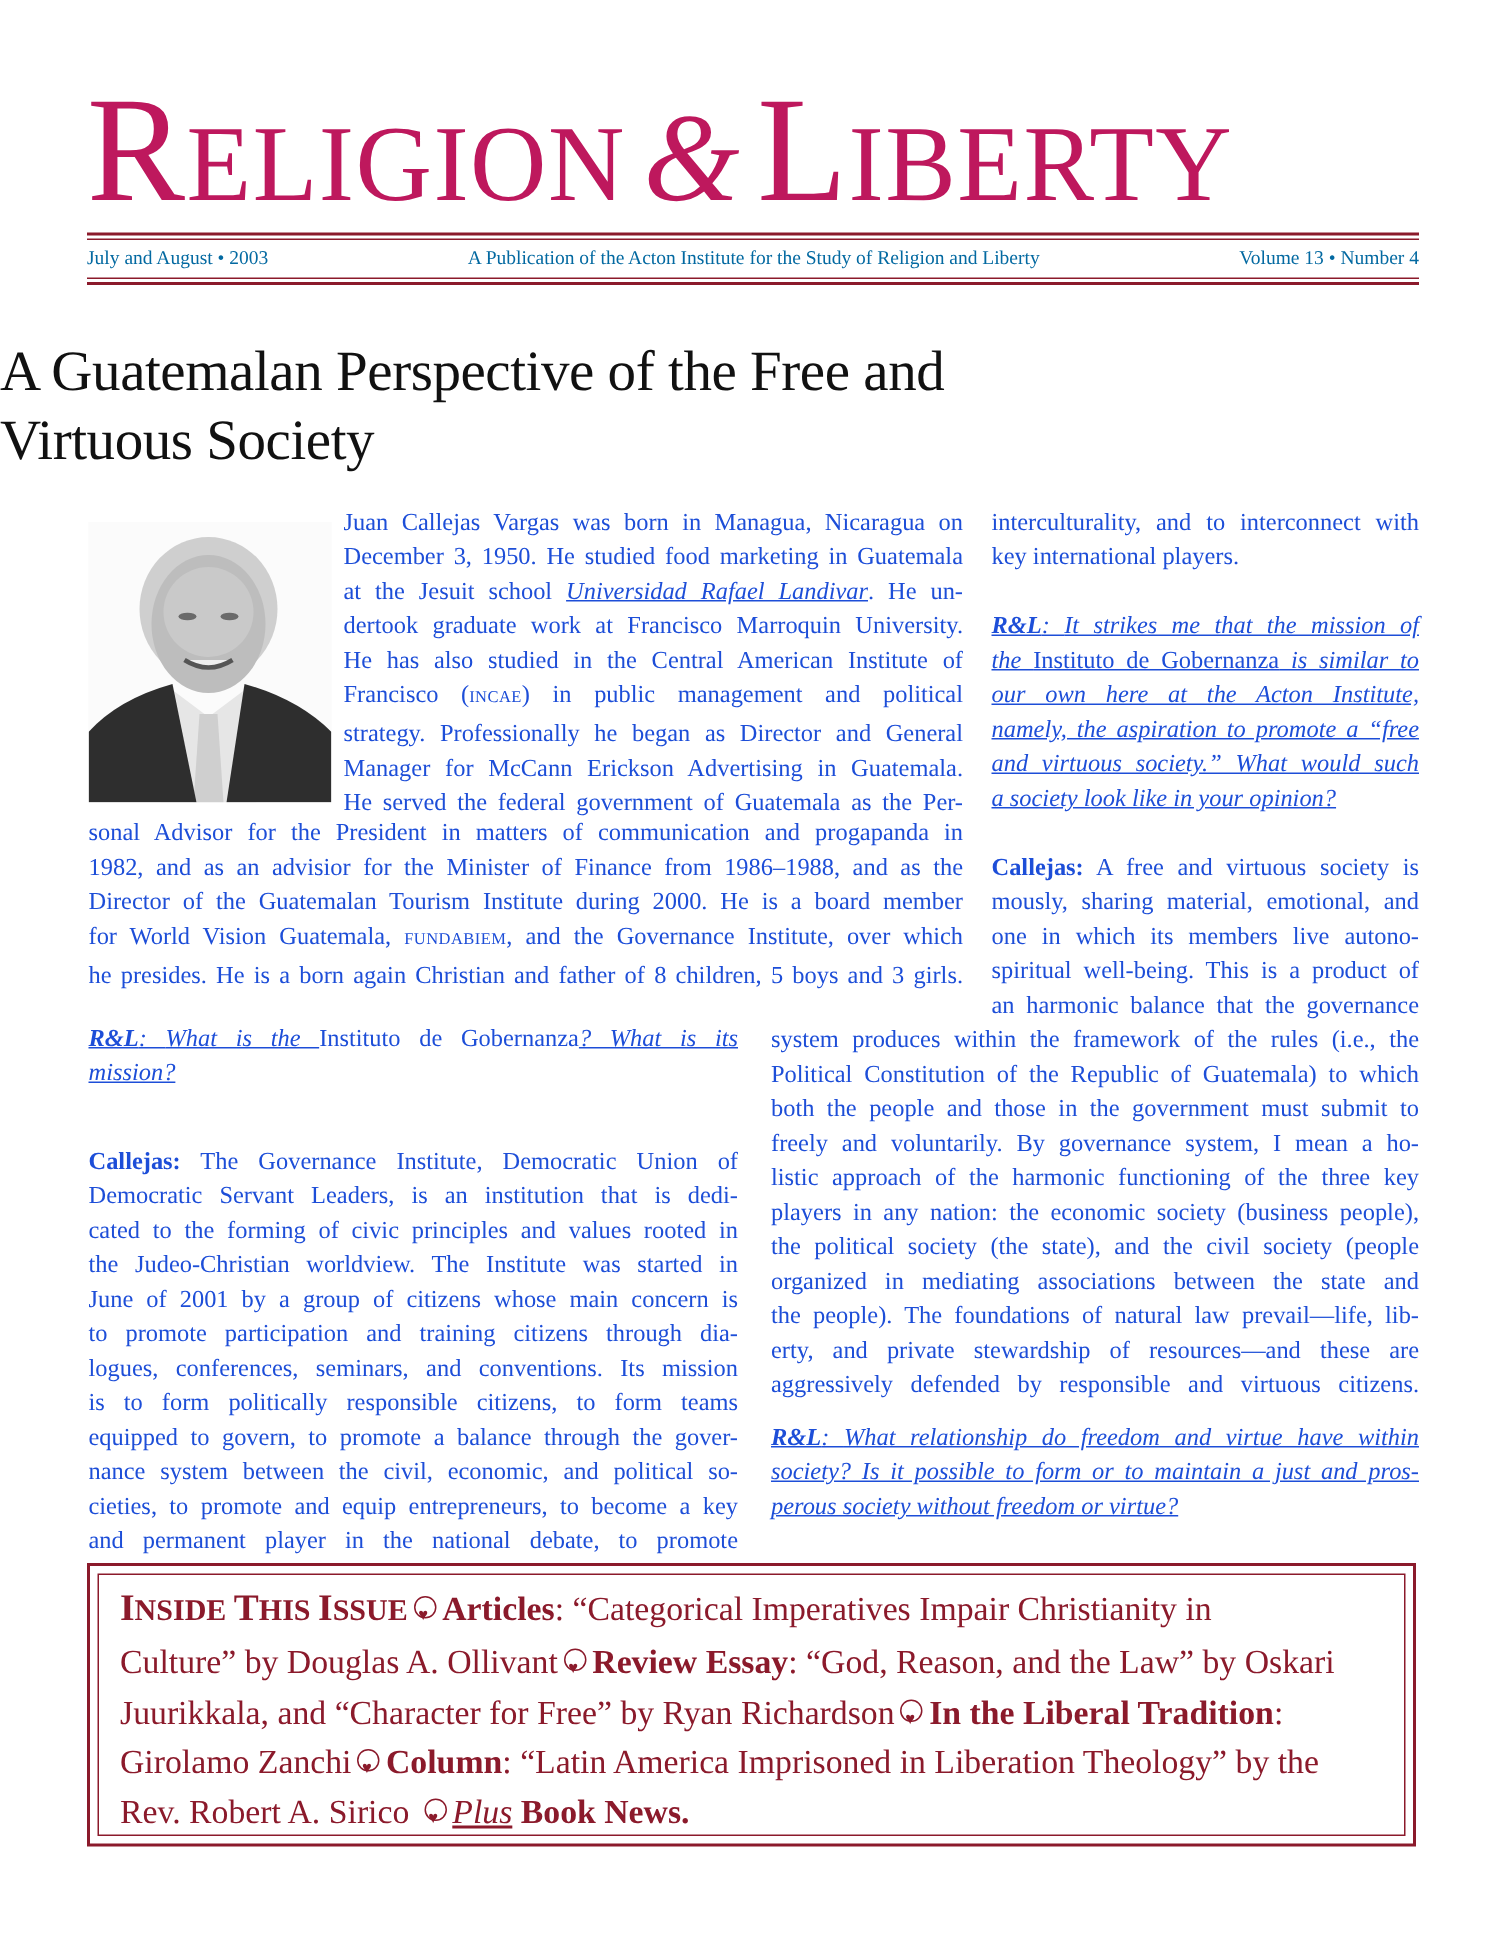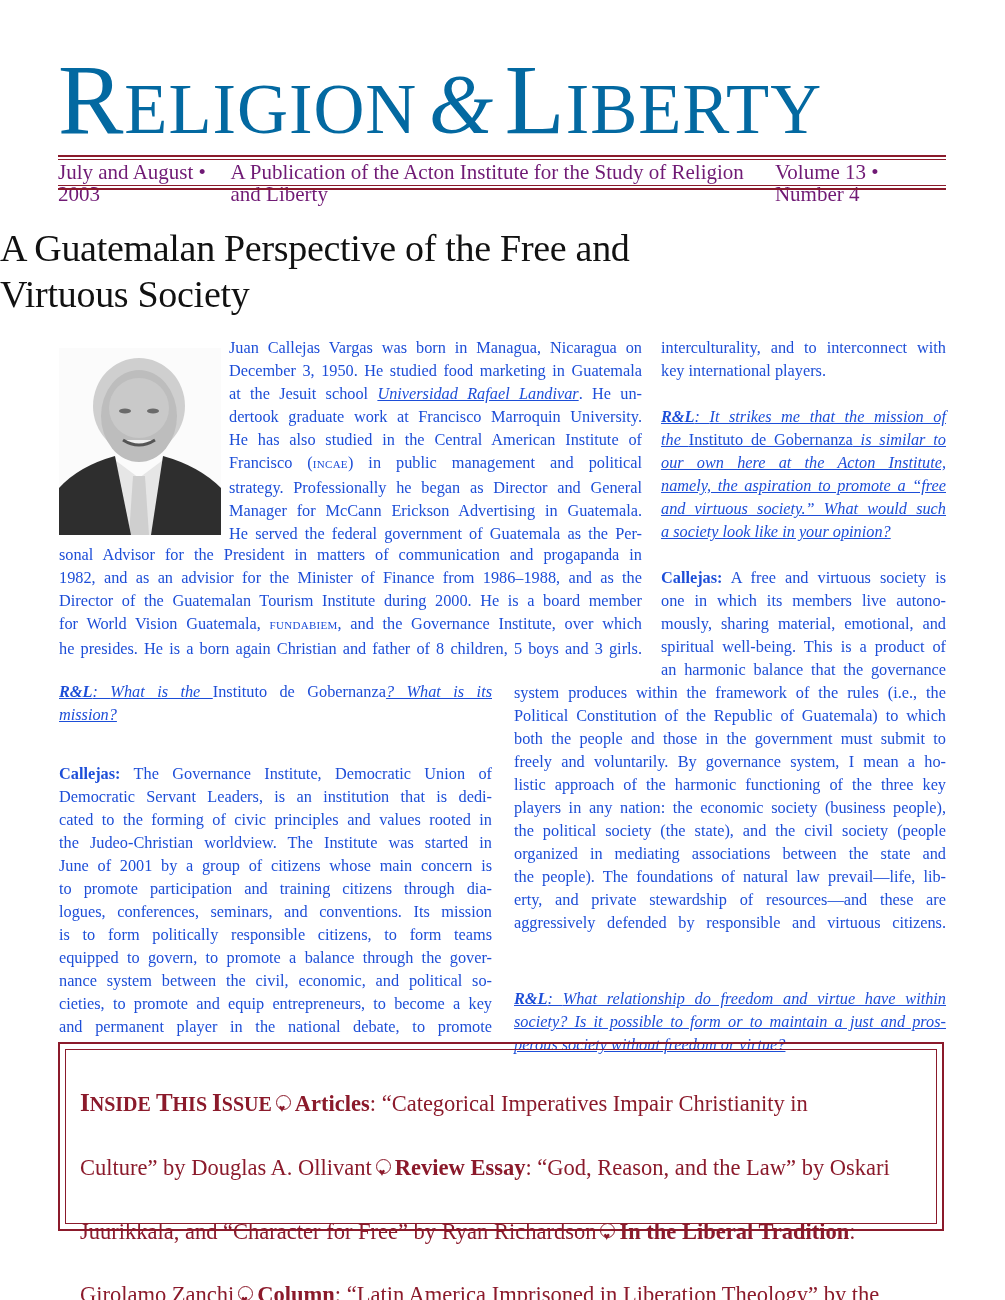--- a/index.html
+++ b/index.html
@@ -1,31 +1,31 @@
 <!DOCTYPE html>
 <html><head>
 <meta charset="utf-8">
 <style>
   html, body { margin: 0; padding: 0; background: #ffffff; }
   body { width: 1005px; height: 1300px; position: relative; overflow: hidden;
          font-family: "Liberation Serif", "DejaVu Serif", serif; color: #1a1a1a; }
 
   
   #masthead { position: absolute; left: 58px; top: 46px; width: 888px; height: 110px;
-              color: #0369a1; font-family: "Liberation Serif", serif; white-space: nowrap; }
+              color: #be185d; font-family: "Liberation Serif", serif; white-space: nowrap; }
   #masthead .big { font-size: 100px; line-height: 100px; letter-spacing: 1px; }
   #masthead .small { font-size: 72px; letter-spacing: 1px; }
   #masthead .amp { font-style: italic; font-size: 84px; padding: 0 12px; }
   #masthead-inner { position: absolute; left: 0; top: 4px; transform-origin: left top; transform: scaleX(0.98); }
 
   .rule { position: absolute; left: 58px; width: 888px; height: 0; border-top: 2px solid #8b1a2b; }
   .rule.thin { border-top-width: 1px; }
 
   #infobar { position: absolute; left: 58px; top: 161px; width: 888px; height: 22px;
-             font-size: 21px; line-height: 22px; display: flex; justify-content: space-between; color: #701a75; }
+             font-size: 13px; line-height: 22px; display: flex; justify-content: space-between; color: #0369a1; }
 
   
   #article-title { position: absolute; left: 0; width: 1005px; top: 225px; text-align: left;
                    font-size: 38px; line-height: 46px; color: #111; letter-spacing: -0.3px; }
 
   
   #photo { position: absolute; left: 59px; top: 348px; width: 162px; height: 187px; overflow: hidden; background: #fafafa; }
 
   .txt { position: absolute; font-size: 16.3px; line-height: 23px; text-align: justify; color: #1d4ed8; }
   .line { display: block; text-align: justify; text-align-last: justify; white-space: nowrap; }
@@ -38,21 +38,21 @@
   #issue-box-outer { position: absolute; left: 58px; top: 1042px; width: 886px; height: 189px; border: 2px solid #8b1a2b; box-sizing: border-box; }
   #issue-box-inner { position: absolute; left: 65px; top: 1049px; width: 872px; height: 175px; border: 1.5px solid #8b1a2b; box-sizing: border-box; }
   #issue-text { position: absolute; left: 80px; top: 1056px; width: 830px; color: #8b1a2b;
                 font-size: 22.5px; line-height: 33.3px; }
   #issue-text .hd { font-size: 25px; }
   #issue-text .hd .cap { font-size: 25px; }
   #issue-text .hd .sm { font-size: 20px; }
   .ding { display: inline-block; width: 15px; height: 15px; border: 1.5px solid #8b1a2b; border-radius: 50%;
           position: relative; vertical-align: 1px; margin: 0 4px; box-sizing: border-box; }
   .ding::after { content: "\2665"; position: absolute; left: 2px; top: -4px; font-size: 11px; color: #8b1a2b; }
-  .iline { display: block; white-space: nowrap; margin-top: 30px; }
+  .iline { display: block; white-space: nowrap; }
 </style>
 </head>
 <body>
 
 <div id="masthead">
   <div id="masthead-inner">
     <span class="big">R</span><span class="small">ELIGION</span><span class="amp">&amp;</span><span class="big">L</span><span class="small">IBERTY</span>
   </div>
 </div>
 
@@ -143,41 +143,41 @@
   <span class="line"><span class="b">R&amp;L</span>: <span>It strikes me that the mission of</span></span>
   <span class="line"><span>the </span><span style="font-style:normal">Instituto de Gobernanza</span><span> is similar to</span></span>
   <span class="line">our own here at the Acton Institute,</span>
   <span class="line">namely, the aspiration to promote a “free</span>
   <span class="line">and virtuous society.” What would such</span>
   <span class="line last">a society look like in your opinion?</span>
 </div>
 
 <div class="txt" style="left:661px; top:566px; width:285px;">
   <span class="line"><span class="b">Callejas:</span><span> A free and virtuous society is</span></span>
+  <span class="line">mously, sharing material, emotional, and</span>
   <span class="line">one in which its members live autono-</span>
-  <span class="line">mously, sharing material, emotional, and</span>
   <span class="line">spiritual well-being. This is a product of</span>
   <span class="line">an harmonic balance that the governance</span>
 </div>
 
 <div class="txt" style="left:514px; top:681px; width:432px;">
   <span class="line">system produces within the framework of the rules (i.e., the</span>
   <span class="line">Political Constitution of the Republic of Guatemala) to which</span>
   <span class="line">both the people and those in the government must submit to</span>
   <span class="line">freely and voluntarily. By governance system, I mean a ho-</span>
   <span class="line">listic approach of the harmonic functioning of the three key</span>
   <span class="line">players in any nation: the economic society (business people),</span>
   <span class="line">the political society (the state), and the civil society (people</span>
   <span class="line">organized in mediating associations between the state and</span>
   <span class="line">the people). The foundations of natural law prevail—life, lib-</span>
   <span class="line">erty, and private stewardship of resources—and these are</span>
   <span class="line">aggressively defended by responsible and virtuous citizens.</span>
 </div>
 
-<div class="txt i" style="left:514px; top:987px; width:432px;">
+<div class="txt i" style="left:514px; top:946px; width:432px;">
   <span class="line"><span class="b">R&amp;L</span>: <span>What relationship do freedom and virtue have within</span></span>
   <span class="line">society? Is it possible to form or to maintain a just and pros-</span>
   <span class="line last">perous society without freedom or virtue?</span>
 </div>
 
 <div id="issue-box-outer"></div>
 <div id="issue-box-inner"></div>
 <div id="issue-text">
   <span class="iline">
     <span class="hd b"><span class="cap">I</span><span class="sm">NSIDE </span><span class="cap">T</span><span class="sm">HIS </span><span class="cap">I</span><span class="sm">SSUE</span></span><span class="ding"></span><span class="b">Articles</span>: <span>“Categorical Imperatives Impair Christianity in</span>

